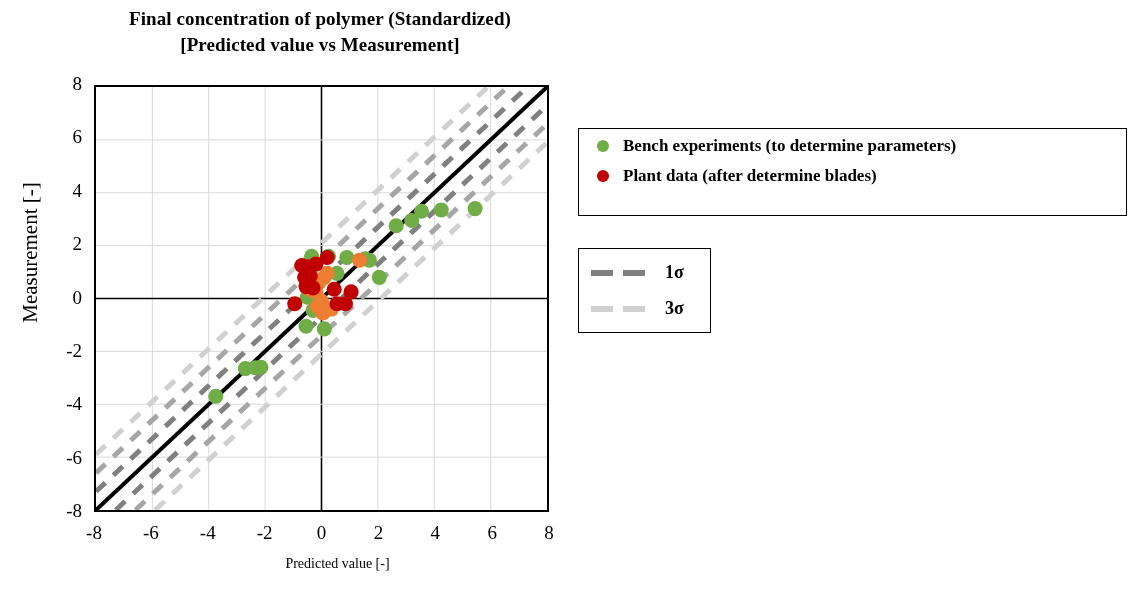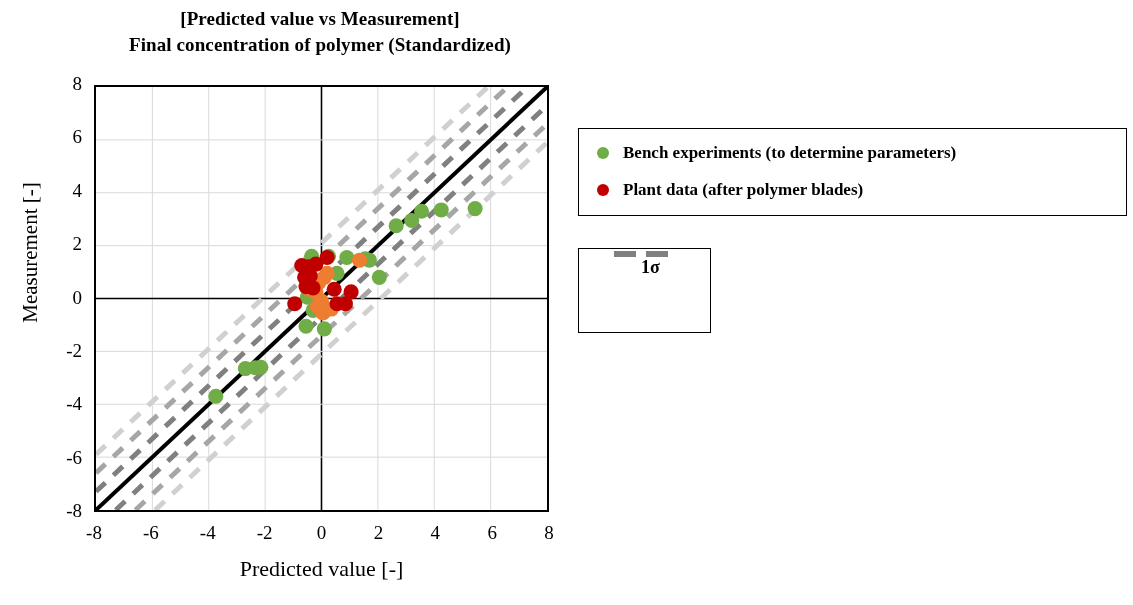--- a/index.html
+++ b/index.html
@@ -28,60 +28,60 @@
   
   .ytick{
     position:absolute;width:36px;text-align:right;
     font-size:19px;color:#000;font-family:"Liberation Serif", serif;
   }
   .xtick{
     position:absolute;width:40px;text-align:center;
     font-size:19px;color:#000;font-family:"Liberation Serif", serif;
   }
   .axis-title-x{
-    position:absolute;left:94px;top:556px;width:455px;text-align:center;
-    font-size:22px;color:#000;
+    position:absolute;left:110px;top:556px;width:455px;text-align:center;
+    font-size:14px;color:#000;
   }
   .axis-title-y{
     position:absolute;left:-90px;top:240px;width:240px;text-align:center;
     font-size:21px;color:#000;transform:rotate(-90deg);transform-origin:center;
   }
 
   
   .legend-box{
     position:absolute;border:1px solid #000;background:#fff;box-sizing:border-box;
   }
   #legend-series{left:578px;top:128px;width:549px;height:88px;}
   #legend-sigma{left:578px;top:248px;width:133px;height:85px;}
 
   .legend-row{display:flex;align-items:center;height:26px;padding-left:18px;}
-  #legend-series .legend-row{height:26px;margin-top:11px;}
+  #legend-series .legend-row{height:26px;margin-top:4px;}
   .legend-dot{
     width:12px;height:12px;border-radius:50%;flex:0 0 auto;margin-right:14px;
   }
   .legend-label{
     font-size:17px;font-weight:bold;color:#000;white-space:nowrap;
     font-family:"Liberation Serif", serif;
   }
 
-  #legend-sigma .legend-row{height:25px;margin-top:2px;padding-left:12px;flex-direction:column;}
+  #legend-sigma .legend-row{height:25px;margin-top:11px;padding-left:12px;}
   .sig-dashes{width:62px;height:6px;flex:0 0 auto;margin-right:12px;position:relative;}
   .sig-dashes i{position:absolute;top:0;height:6px;width:22px;display:block;}
   .sig-dashes i.a{left:0;}
   .sig-dashes i.b{left:32px;}
   .sig-label{font-size:18px;font-weight:bold;color:#000;}
 </style>
 </head>
 <body>
 
 <div id="chart-root">
 
   <div class="chart-title">
+    <span class="t-line">Final concentration of polymer (Standardized)</span>
     <span class="t-line">[Predicted value vs Measurement]</span>
-    <span class="t-line">Final concentration of polymer (Standardized)</span>
   </div>
 
   <div id="plot-frame">
     <svg id="plot-svg" viewBox="0 0 455 427" preserveAspectRatio="none">
         <line x1="56.875" y1="0" x2="56.875" y2="427" stroke="#D9D9D9" stroke-width="1"></line>
         <line x1="113.75" y1="0" x2="113.75" y2="427" stroke="#D9D9D9" stroke-width="1"></line>
         <line x1="170.625" y1="0" x2="170.625" y2="427" stroke="#D9D9D9" stroke-width="1"></line>
         <line x1="227.5" y1="0" x2="227.5" y2="427" stroke="#000000" stroke-width="1.6"></line>
         <line x1="284.375" y1="0" x2="284.375" y2="427" stroke="#D9D9D9" stroke-width="1"></line>
         <line x1="341.25" y1="0" x2="341.25" y2="427" stroke="#D9D9D9" stroke-width="1"></line>
@@ -181,27 +181,34 @@
   <div class="axis-title-x">Predicted value  [-]</div>
   <div class="axis-title-y">Measurement [-]</div>
 
   <div class="legend-box" id="legend-series">
       <div class="legend-row">
         <span class="legend-dot" style="background: rgb(112, 173, 71);"></span>
         <span class="legend-label">Bench experiments (to determine parameters)</span>
       </div>
       <div class="legend-row">
         <span class="legend-dot" style="background: rgb(192, 0, 0);"></span>
-        <span class="legend-label">Plant data (after polymer blades)</span>
+        <span class="legend-label">Plant data (after determine blades)</span>
       </div>
     </div>
 
   <div class="legend-box" id="legend-sigma">
       <div class="legend-row">
         <span class="sig-dashes">
           <i class="a" style="background: rgb(128, 128, 128);"></i>
           <i class="b" style="background: rgb(128, 128, 128);"></i>
         </span>
         <span class="sig-label">1σ</span>
       </div>
+      <div class="legend-row">
+        <span class="sig-dashes">
+          <i class="a" style="background: rgb(208, 208, 208);"></i>
+          <i class="b" style="background: rgb(208, 208, 208);"></i>
+        </span>
+        <span class="sig-label">3σ</span>
+      </div>
     </div>
 
 </div>
 
 </body></html>

